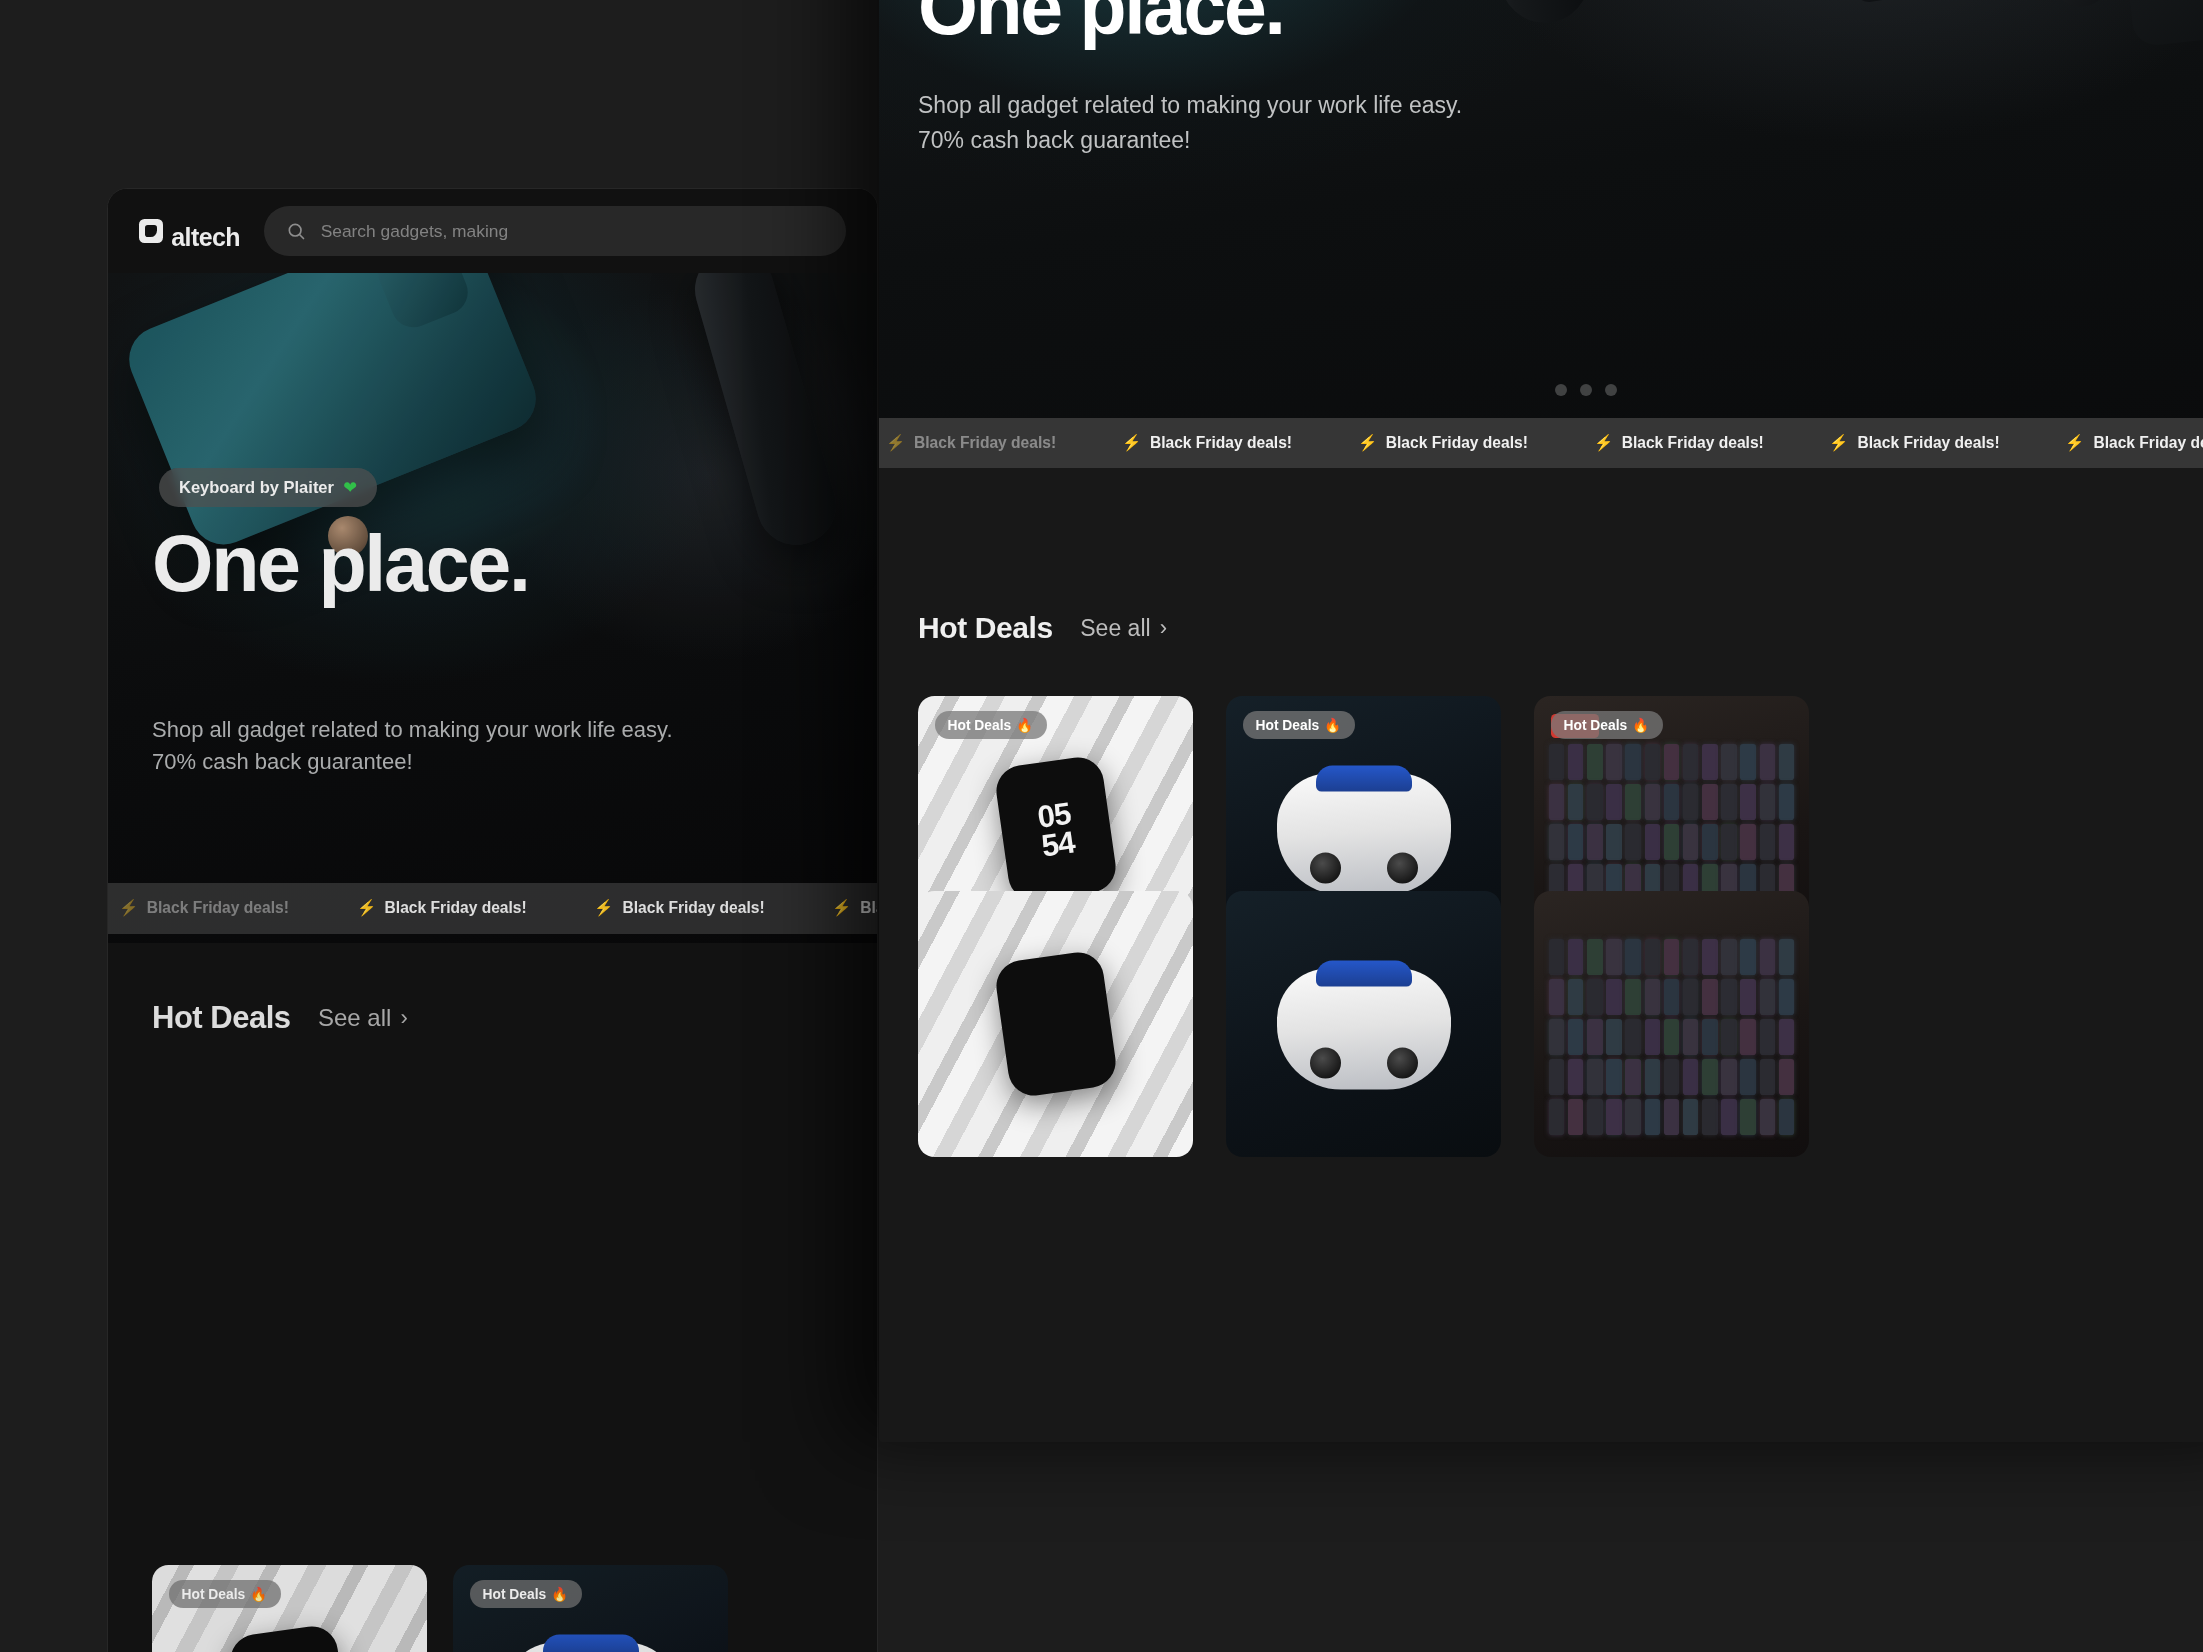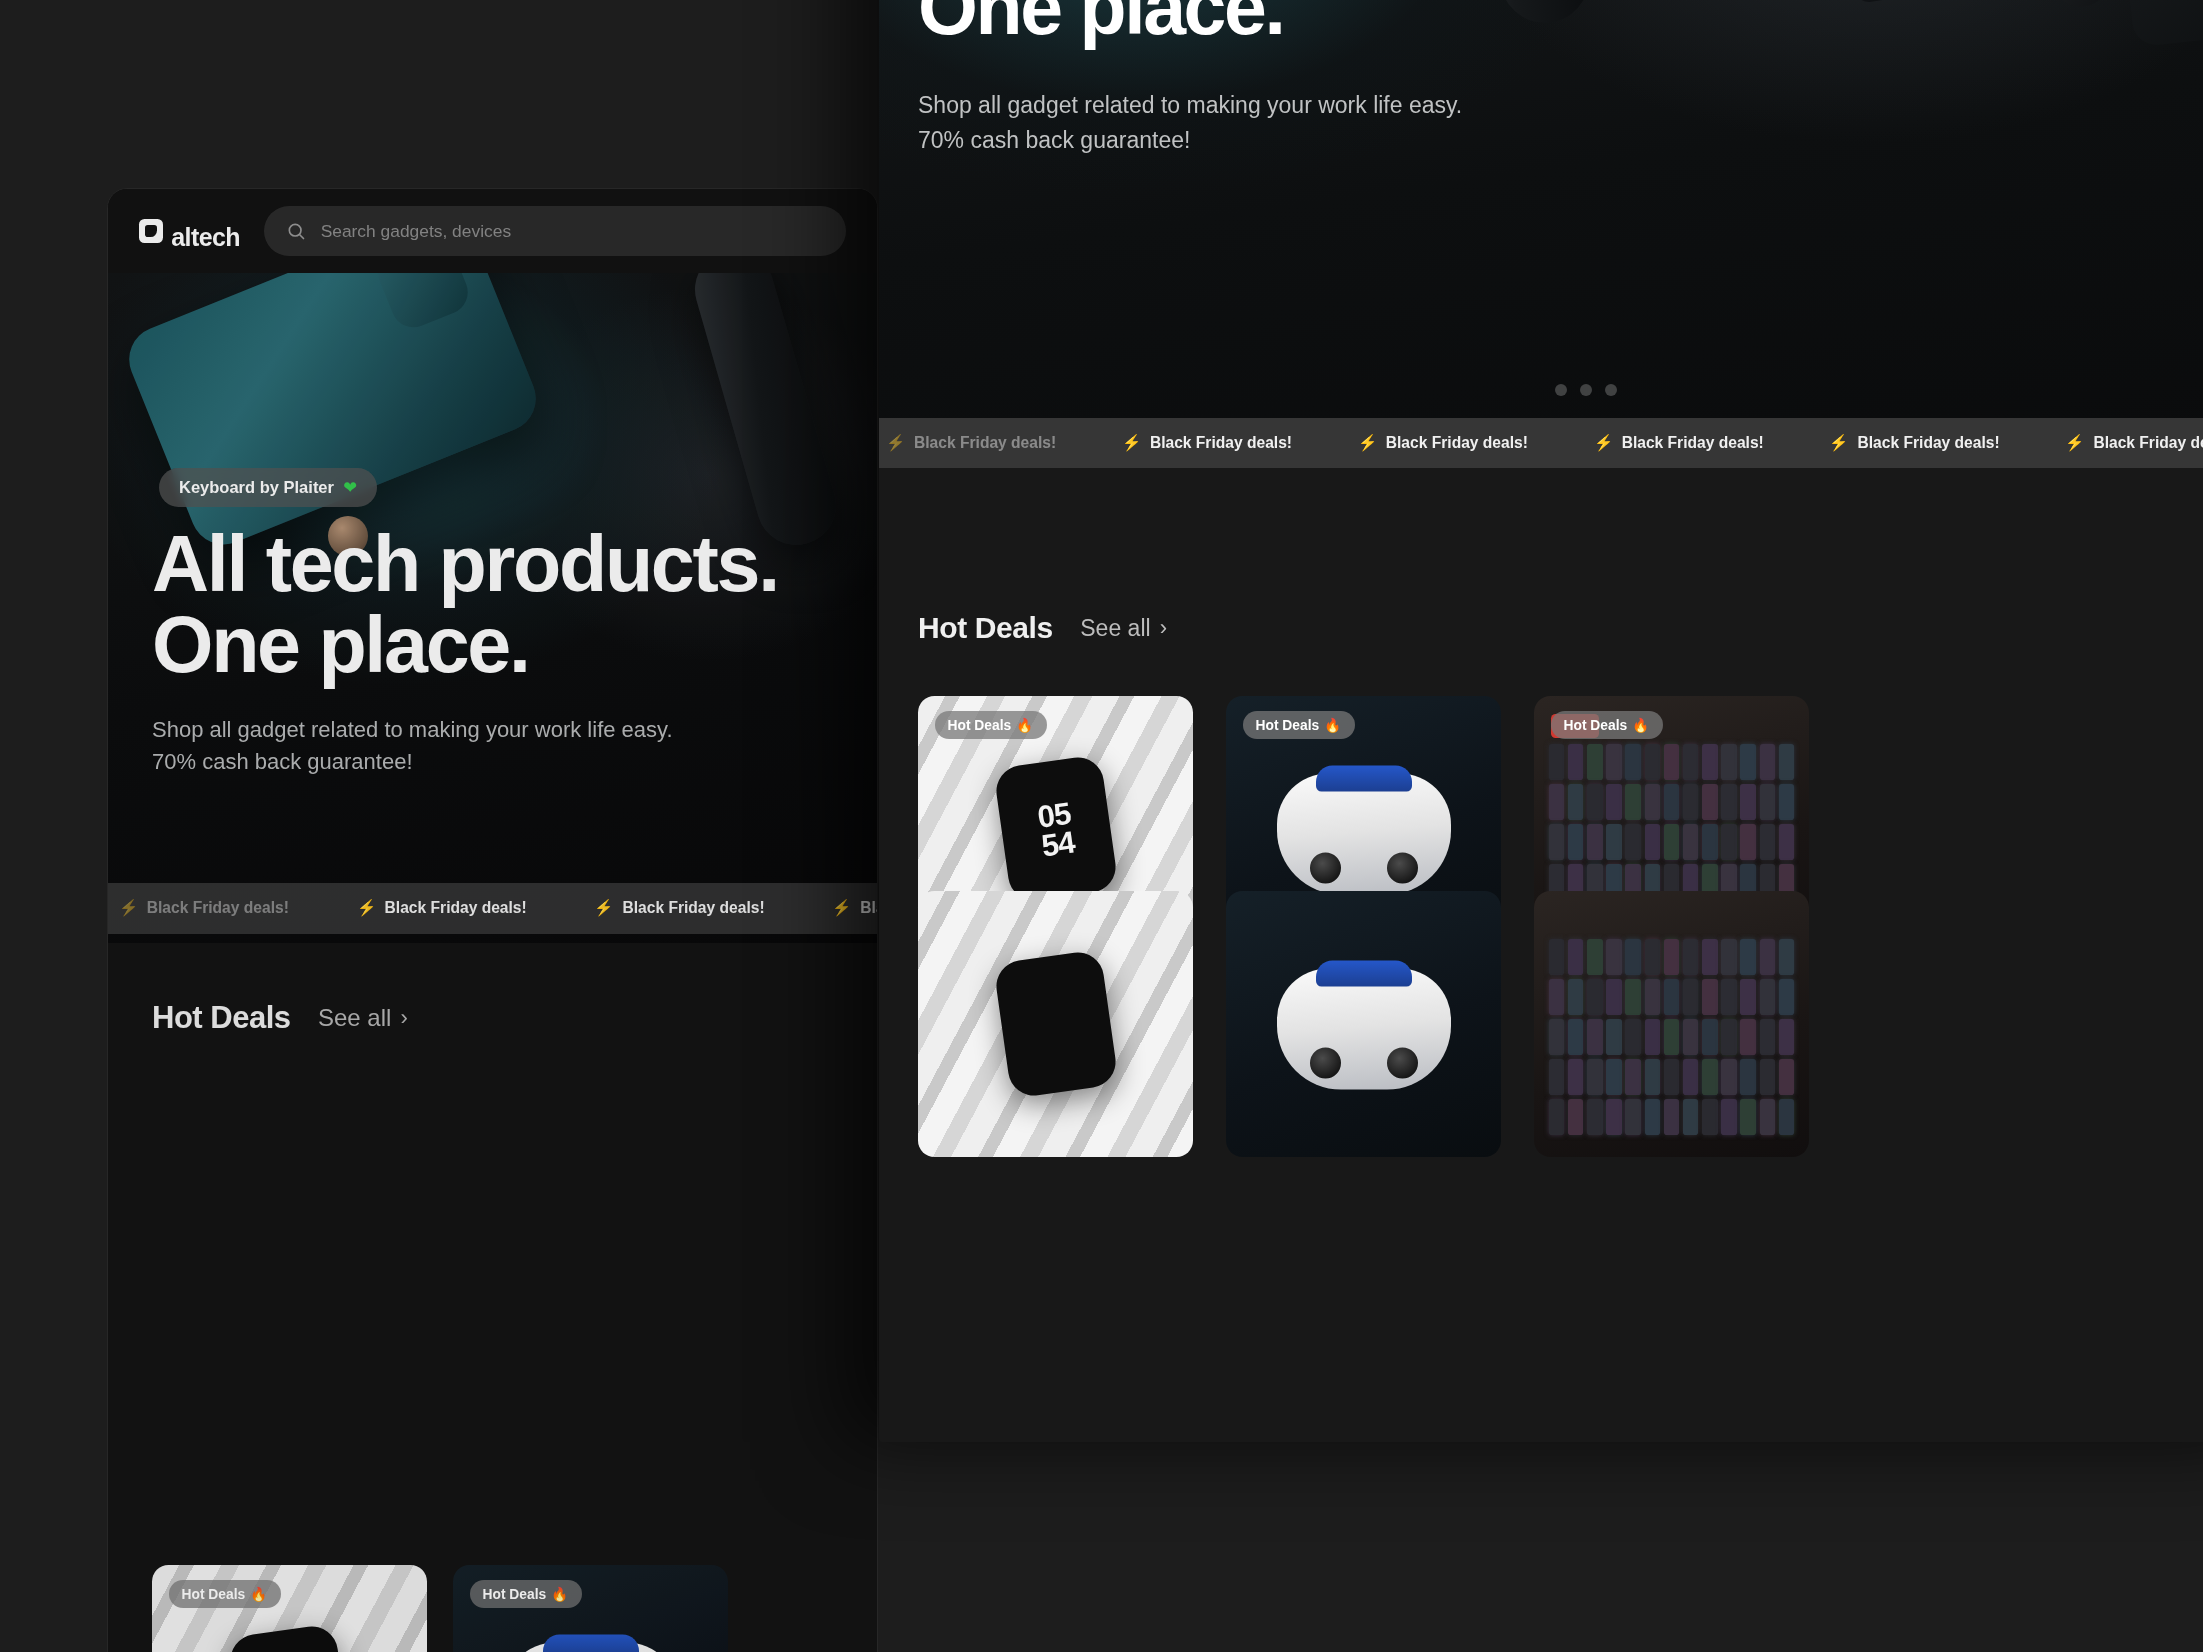--- a/index.html
+++ b/index.html
@@ -266,36 +266,35 @@
     <div class="back-topbar">
       <div class="logo">
         <div class="logo-mark"></div>
         <div class="logo-text">altech</div>
       </div>
       <div class="searchbar">
         <svg width="20" height="20" viewBox="0 0 24 24" fill="none">
           <circle cx="11" cy="11" r="7" stroke="#9a9a9a" stroke-width="2"></circle>
           <line x1="16.5" y1="16.5" x2="21" y2="21" stroke="#9a9a9a" stroke-width="2" stroke-linecap="round"></line>
         </svg>
-        <div class="search-ph">Search gadgets, devices</div>
+        <div class="search-ph">Search gadgets, making</div>
       </div>
     </div>
 
     <div class="back-hero">
       <div class="phone-shape"></div>
       <div class="mic-shape"></div>
       <div class="coin-shape"></div>
 
       <div class="endorse-pill">
         <span class="t">Keyboard by Plaiter</span>
         <span class="heart">❤</span>
       </div>
 
       <div class="hero-h1">
-        <span>All tech products.</span>
         <span class="l2">One place.</span>
       </div>
 
       <div class="hero-sub">
         <div>Shop all gadget related to making your work life easy.</div>
         <div>70% cash back guarantee!</div>
       </div>
 
       <div class="ticker">
         <div class="ticker-item dim">

